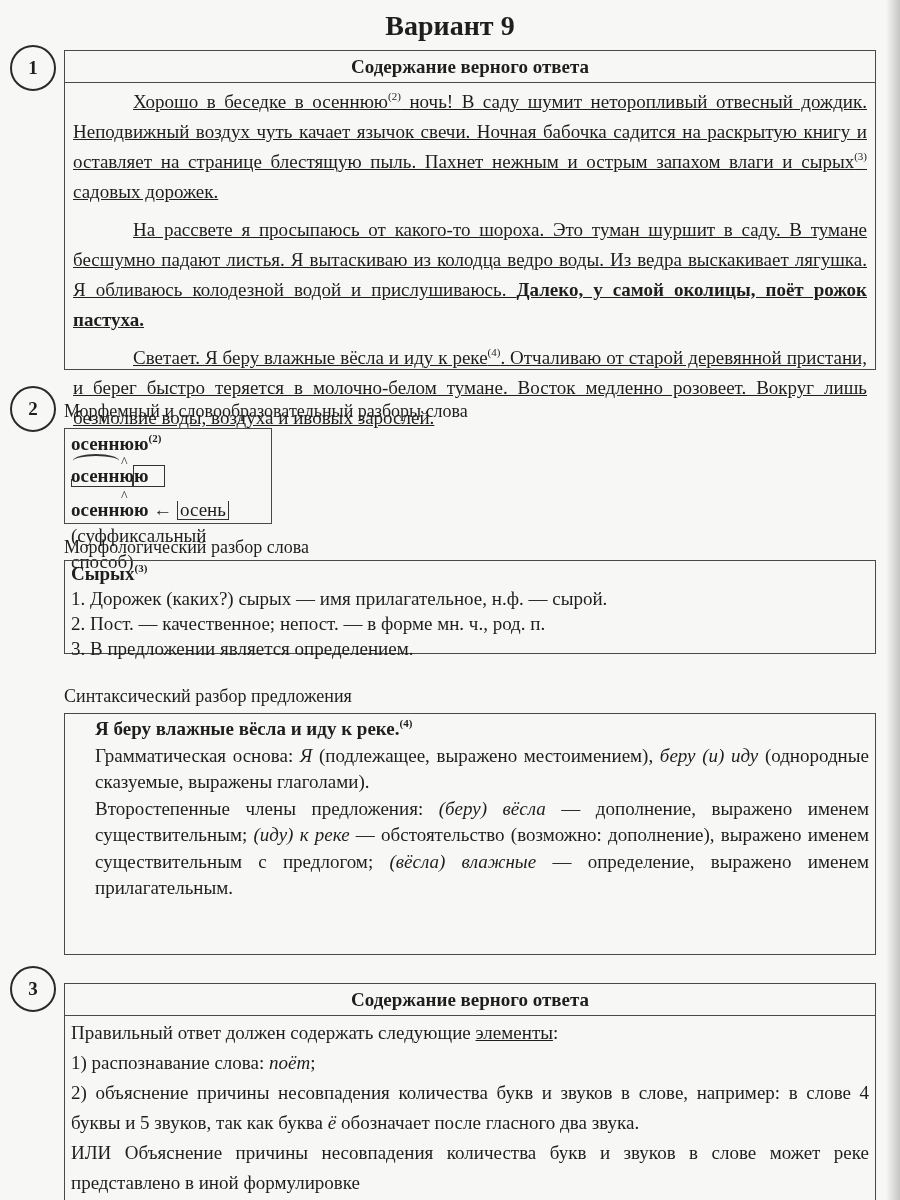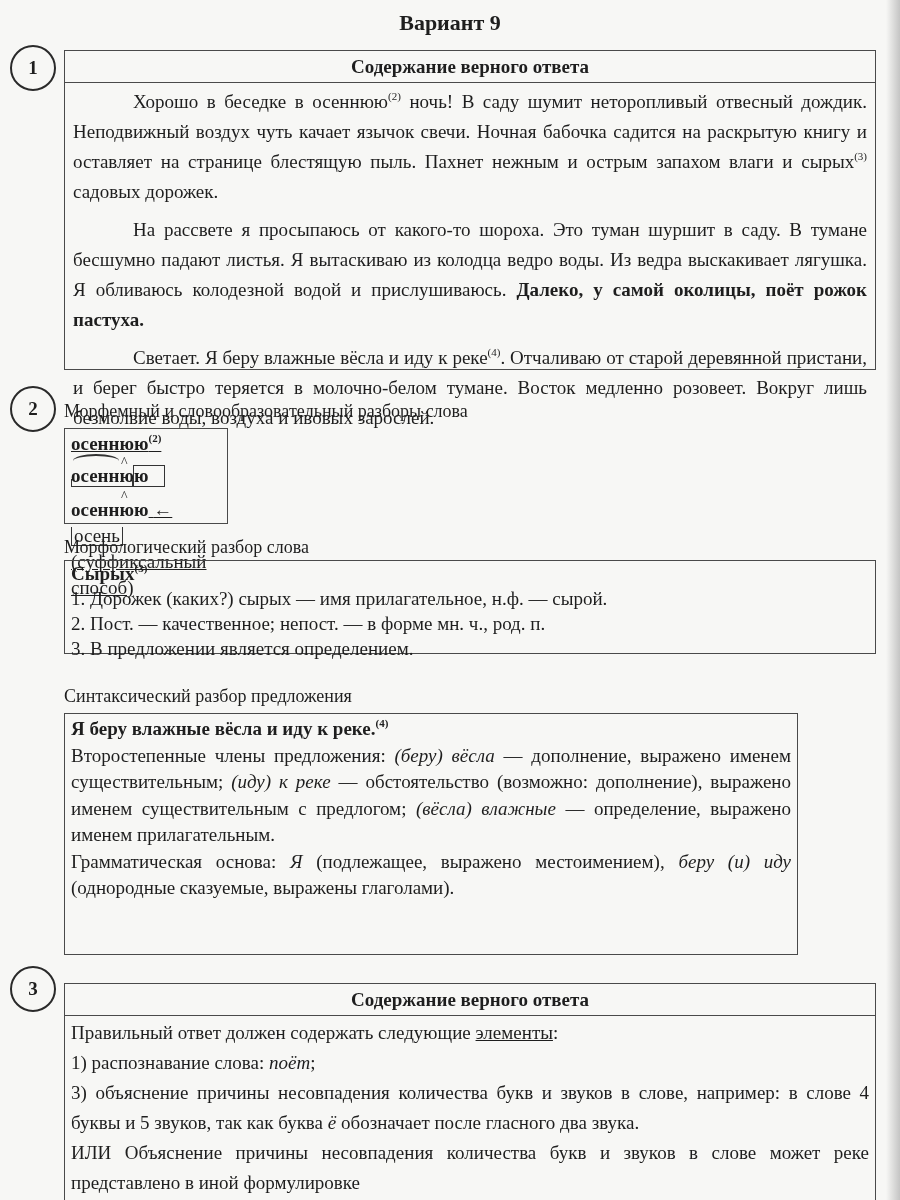--- a/index.html
+++ b/index.html
@@ -11,40 +11,40 @@
       position: relative;
       font-family: "Liberation Serif", "DejaVu Serif", serif;
       color: #1e1e1e;
     }
     .page-shadow {
       position: absolute; right: 0; top: 0; width: 14px; height: 1200px;
       background: linear-gradient(to right, rgba(200,200,200,0) 0%, rgba(175,175,175,0.7) 100%);
     }
     .variant-title {
       position: absolute; top: 10px; left: 0; width: 900px;
-      text-align: center; font-weight: bold; font-size: 22px;
+      text-align: center; font-weight: bold; font-size: 28px;
       font-family: "Liberation Serif", serif;
     }
     .num-circle {
       position: absolute; width: 46px; height: 46px; border: 2px solid #2a2a2a;
       border-radius: 50%; display: flex; align-items: center; justify-content: center;
       font-weight: bold; font-size: 19px; background: transparent;
     }
     .box {
       position: absolute; border: 1.5px solid #4a4a4a; background: transparent;
     }
     .box-head {
       border-bottom: 1.5px solid #4a4a4a; text-align: center;
       font-weight: bold; font-size: 19px; height: 32px; line-height: 31px;
     }
     .txt {
       font-size: 19px; line-height: 30px;
       font-family: "Liberation Serif", serif;
     }
-    .para { text-align: justify; text-indent: 60px; }
+    .para { text-align: justify; text-indent: 60px; text-decoration: underline; }
     .bold { font-weight: bold; }
     .it { font-style: italic; }
     .u { text-decoration: underline; }
     sup { font-size: 11px; vertical-align: 8px; line-height: 0; }
     .heading-plain { position: absolute; font-size: 18px; }
     .morph-line { font-size: 19px; font-weight: bold; height: 26px; line-height: 26px; position: relative; }
     .morph-word { position: relative; display: inline-block; }
     .root-arc {
       position: absolute; left: 2px; top: -9px; width: 46px; height: 14px;
       border-top: 2px solid #333; border-radius: 50% 50% 0 0;
@@ -74,21 +74,21 @@
   <div class="txt" style="padding:4px 8px 0 8px;">
     <p class="para"><span>Хорошо в беседке в осеннюю</span><sup>(2)</sup><span> ночь! В саду шумит неторопливый отвесный дождик. Неподвижный воздух чуть качает язычок свечи. Ночная бабочка садится на раскрытую книгу и оставляет на странице блестящую пыль. Пахнет нежным и острым запахом влаги и сырых</span><sup>(3)</sup><span> садовых дорожек.</span></p>
     <p class="para" style="margin-top:8px;"><span>На рассвете я просыпаюсь от какого-то шороха. Это туман шуршит в саду. В тумане бесшумно падают листья. Я вытаскиваю из колодца ведро воды. Из ведра выскакивает лягушка. Я обливаюсь колодезной водой и прислушиваюсь. </span><span class="bold">Далеко, у самой околицы, поёт рожок пастуха.</span></p>
     <p class="para" style="margin-top:8px;"><span>Светает. Я беру влажные вёсла и иду к реке</span><sup>(4)</sup><span>. Отчаливаю от старой деревянной пристани, и берег быстро теряется в молочно-белом тумане. Восток медленно розовеет. Вокруг лишь безмолвие воды, воздуха и ивовых зарослей.</span></p>
   </div>
 </div>
 
 <div class="num-circle" style="left:10px; top:386px;">2</div>
 <div class="heading-plain txt" style="left:64px; top:396px;">Морфемный и словообразовательный разборы слова</div>
 
-<div class="box" style="left:64px; top:428px; width:164px; height:96px;text-decoration:underline;">
+<div class="box" style="left:64px; top:428px; width:208px; height:96px;">
   <div style="padding:2px 0 0 6px;">
     <div class="morph-line"><span>осеннюю</span><sup>(2)</sup></div>
     <div class="morph-line" style="margin-top:6px;">
       <span class="morph-word">
         <span class="root-arc"></span>
         <span class="suffix-hat" style="left:50px;">^</span>
         <span>осенн</span><span>юю</span>
         <span class="base-bracket" style="left:0; width:62px;"></span>
         <span class="ending-box" style="left:62px; width:32px;"></span>
       </span>
@@ -110,30 +110,30 @@
   <div class="txt" style="padding:0 6px; line-height:25px;">
     <div class="bold"><span>Сырых</span><sup>(3)</sup></div>
     <div>1. Дорожек (каких?) сырых — имя прилагательное, н.ф. — сырой.</div>
     <div>2. Пост. — качественное; непост. — в форме мн. ч., род. п.</div>
     <div>3. В предложении является определением.</div>
   </div>
 </div>
 
 <div class="heading-plain txt" style="left:64px; top:681px;">Синтаксический разбор предложения</div>
 
-<div class="box" style="left:64px; top:713px; width:734px; height:242px;">
+<div class="box" style="left:64px; top:713px; width:812px; height:242px;padding-left:24px;">
   <div class="txt" style="padding:2px 6px; line-height:26.5px; text-align:justify;">
     <div class="bold"><span>Я беру влажные вёсла и иду к реке.</span><sup>(4)</sup></div>
+    <div><span>Грамматическая основа: </span><span class="it">Я</span><span> (подлежащее, выражено местоимением), </span><span class="it">беру (и) иду</span><span> (однородные сказуемые, выражены глаголами).</span></div>
     <div><span>Второстепенные члены предложения: </span><span class="it">(беру) вёсла</span><span> — дополнение, выражено именем существительным; </span><span class="it">(иду) к реке</span><span> — обстоятельство (возможно: дополнение), выражено именем существительным с предлогом; </span><span class="it">(вёсла) влажные</span><span> — определение, выражено именем прилагательным.</span></div>
-    <div><span>Грамматическая основа: </span><span class="it">Я</span><span> (подлежащее, выражено местоимением), </span><span class="it">беру (и) иду</span><span> (однородные сказуемые, выражены глаголами).</span></div>
   </div>
 </div>
 
 <div class="num-circle" style="left:10px; top:966px;">3</div>
 <div class="box" style="left:64px; top:983px; width:812px; height:217px; border-bottom:none;">
   <div class="box-head">Содержание верного ответа</div>
   <div class="txt" style="padding:2px 6px; line-height:30px; text-align:justify;">
     <div><span>Правильный ответ должен содержать следующие </span><span class="u">элементы</span><span>:</span></div>
     <div><span>1) распознавание слова: </span><span class="it">поёт</span><span>;</span></div>
-    <div><span>3) объяснение причины несовпадения количества букв и звуков в слове, например: в слове 4 буквы и 5 звуков, так как буква </span><span class="it">ё</span><span> обозначает после гласного два звука.</span></div>
+    <div><span>2) объяснение причины несовпадения количества букв и звуков в слове, например: в слове 4 буквы и 5 звуков, так как буква </span><span class="it">ё</span><span> обозначает после гласного два звука.</span></div>
     <div>ИЛИ Объяснение причины несовпадения количества букв и звуков в слове может реке представлено в иной формулировке</div>
   </div>
 </div>
 
 </body></html>

